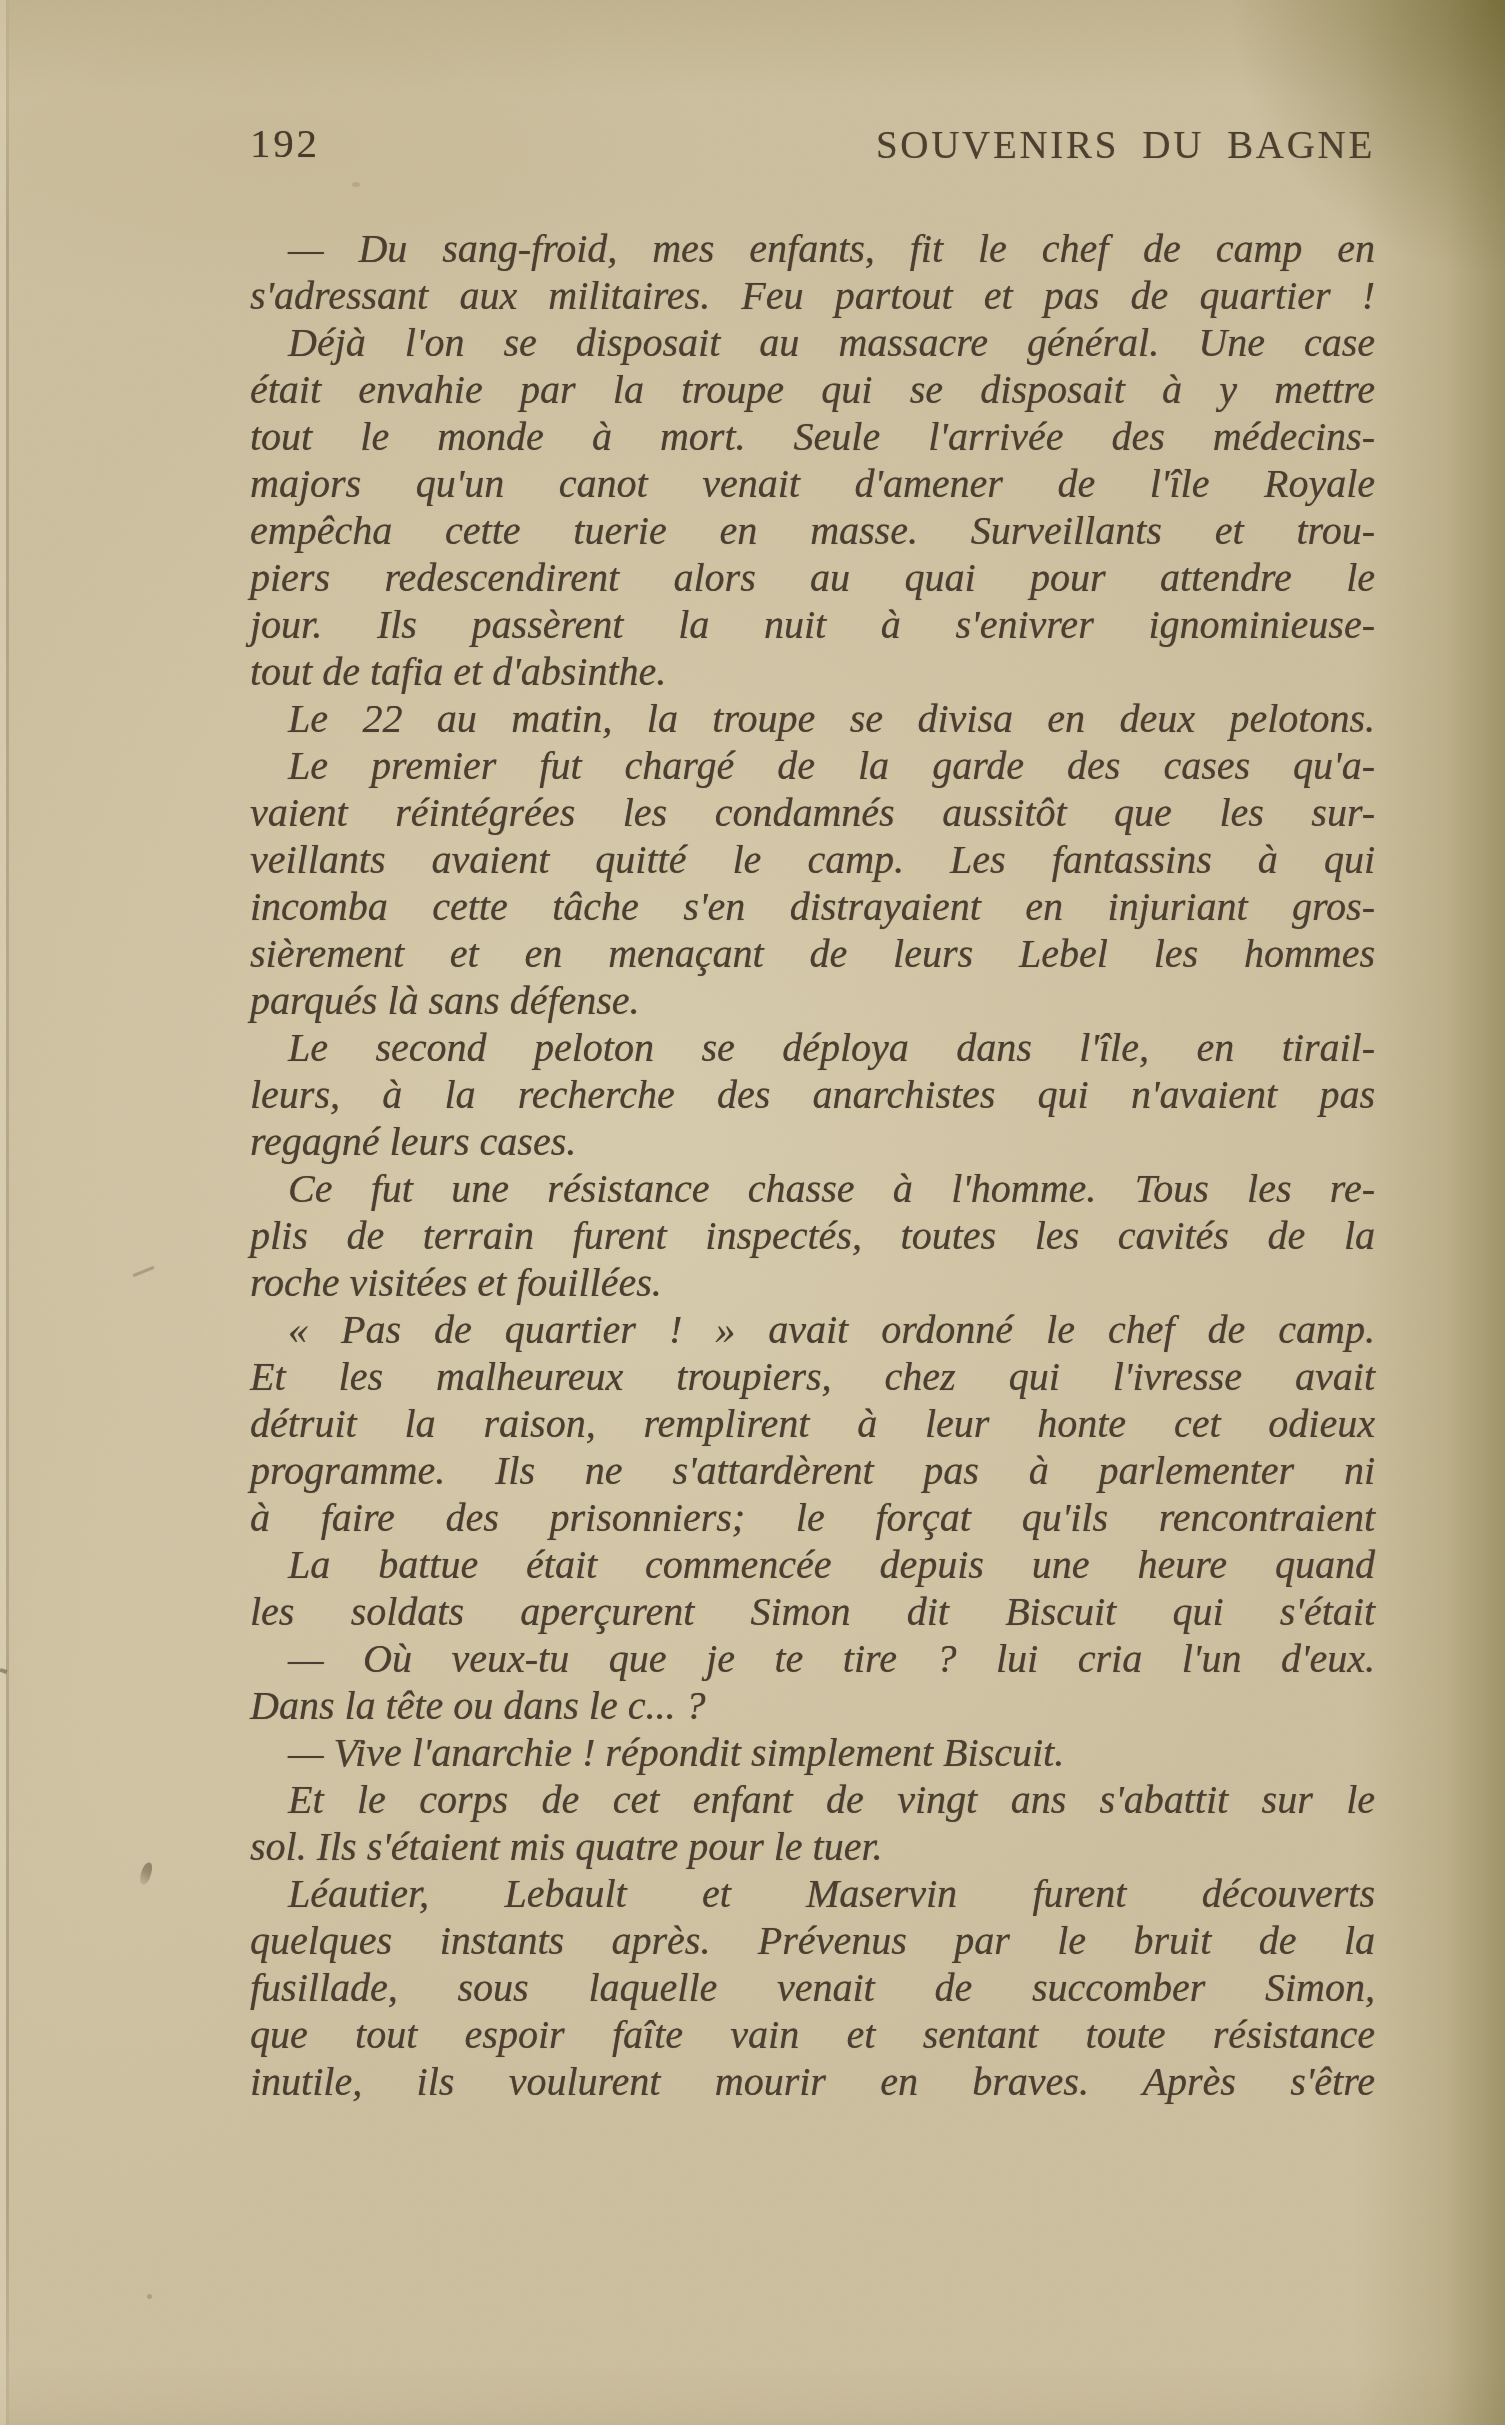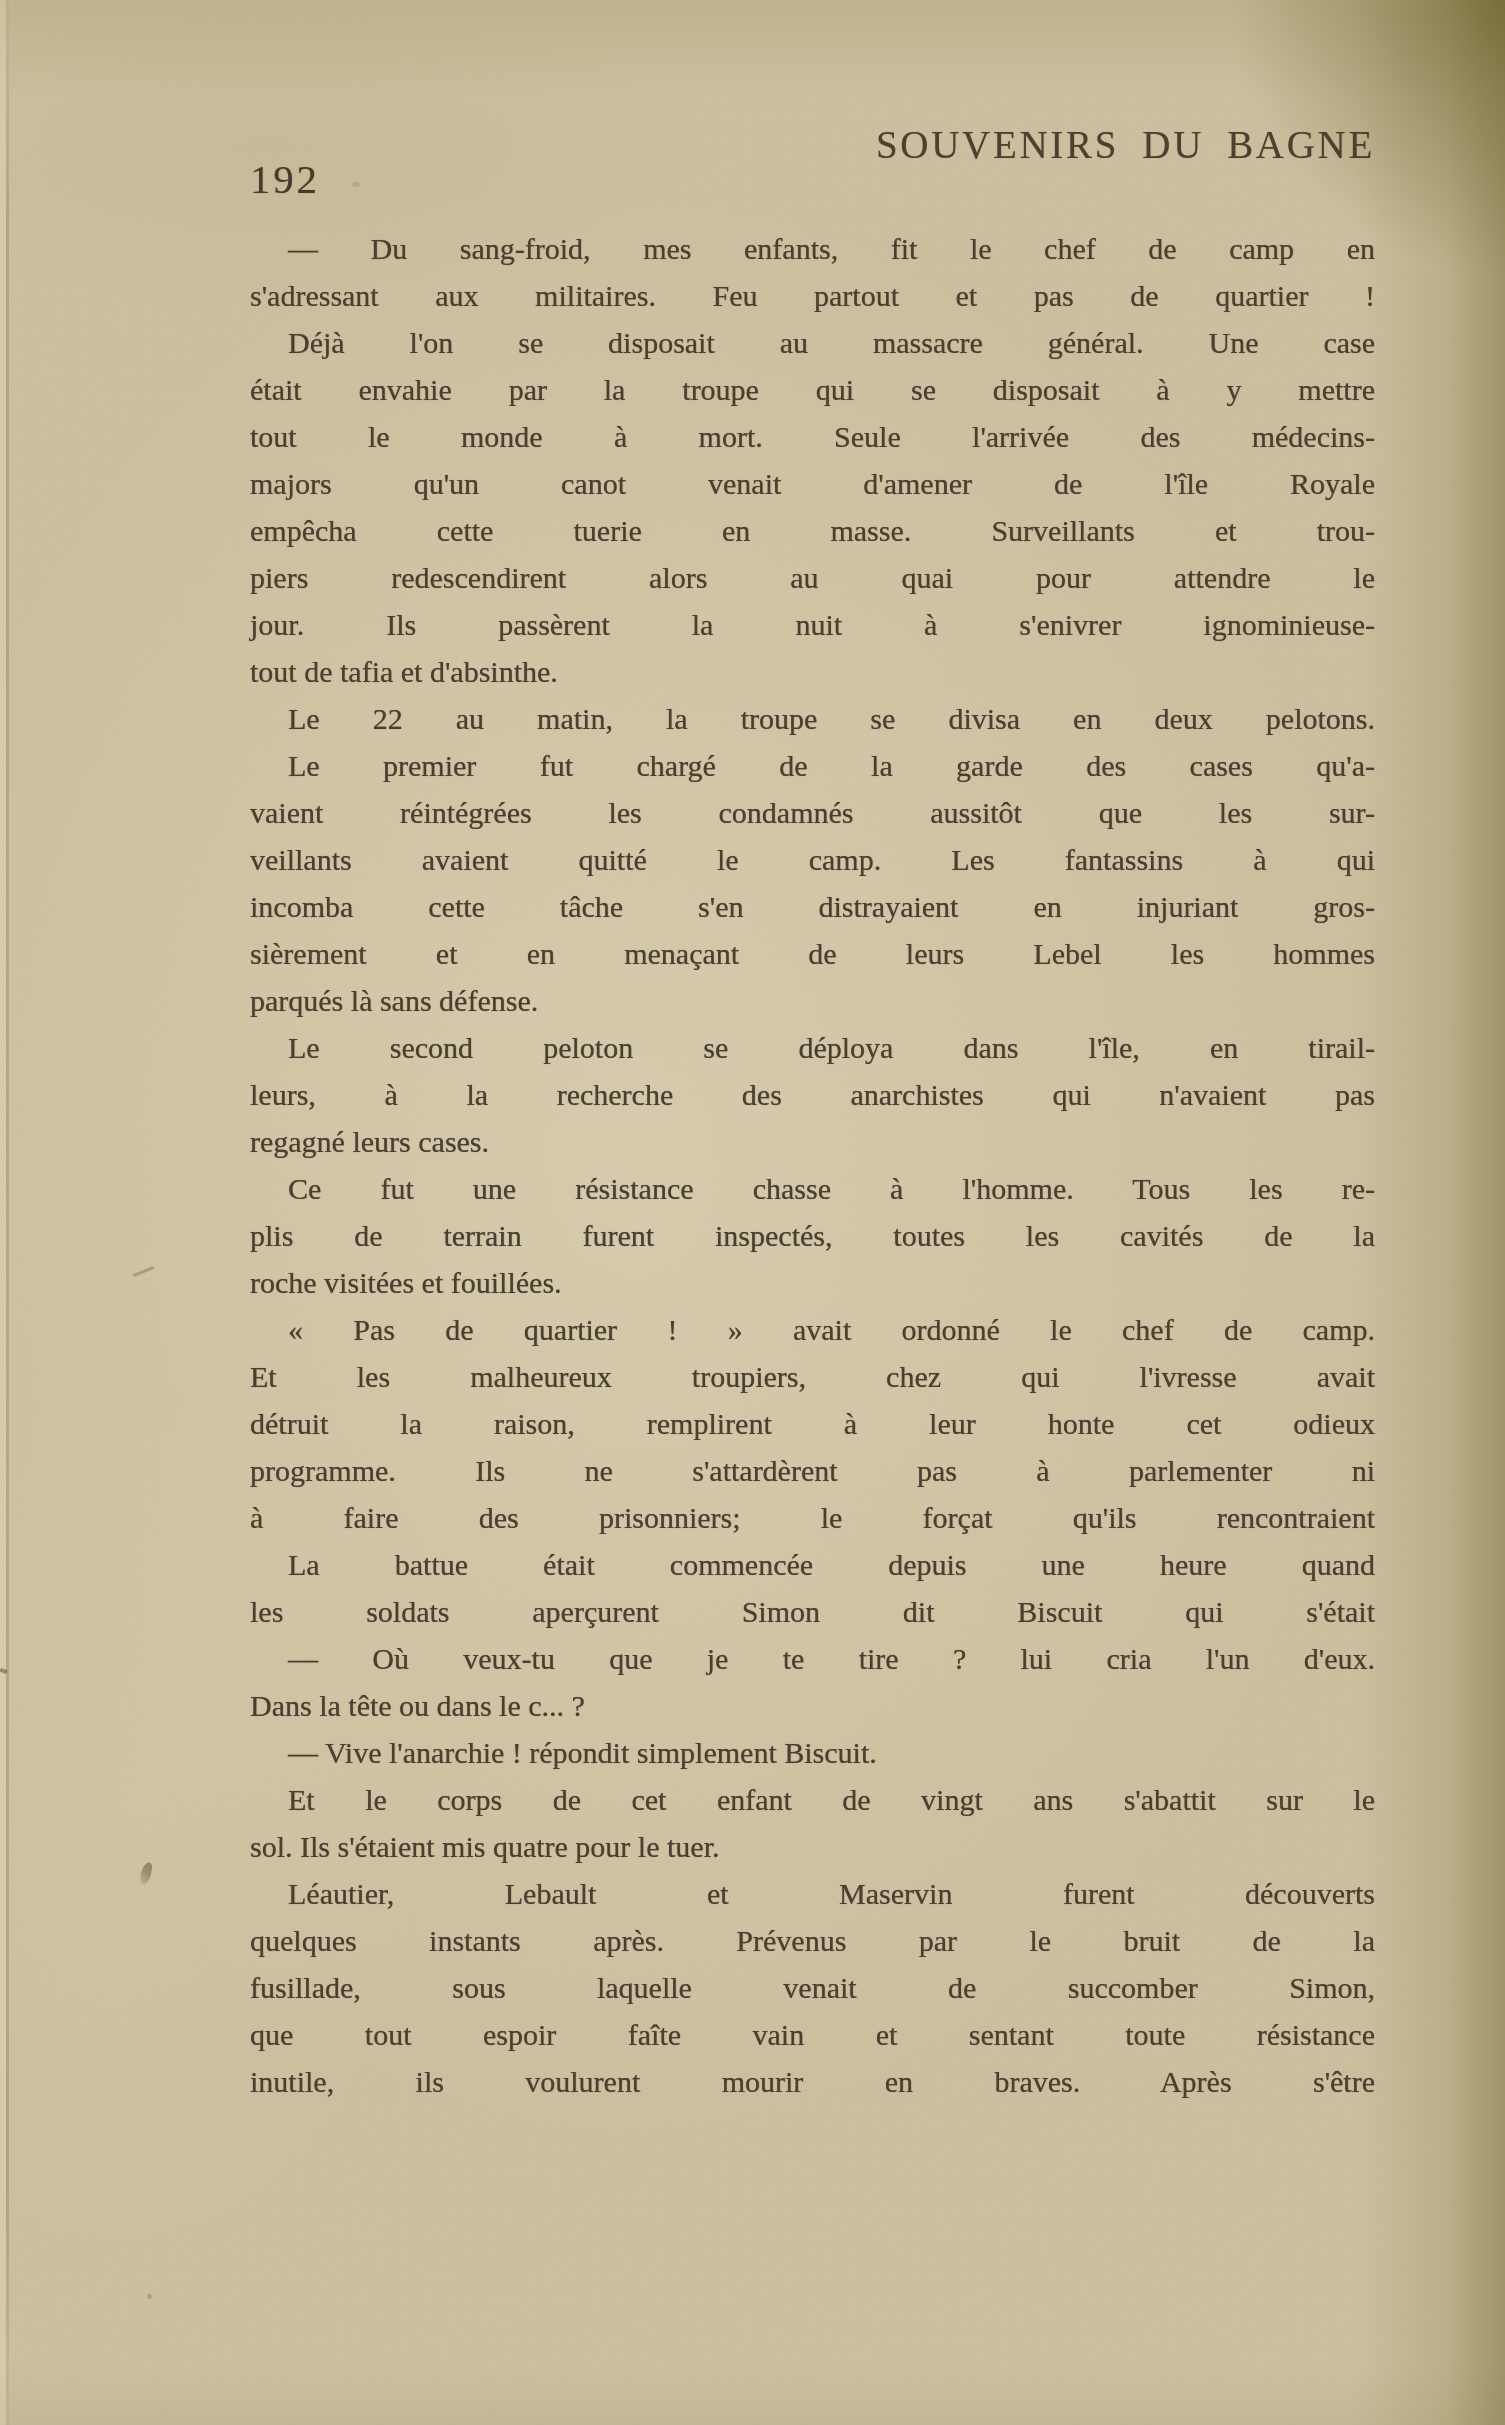--- a/index.html
+++ b/index.html
@@ -40,44 +40,44 @@
     position: absolute;
     left: 250px; top: 123px;
     width: 1125px; height: 41px;
   }
   .folio {
     position: absolute; left: 0; top: 0;
     font-size: 41px; line-height: 41px;
     letter-spacing: 2.7px;
     color: #453a2a;
     text-shadow: 0 0 0.9px rgba(69,58,42,0.5);
-    margin-top: 36px;
   }
   .head-title {
     position: absolute; left: 0; top: 0.9px;
     width: 100%;
     text-align: right;
     font-size: 39px; line-height: 41px;
     letter-spacing: 2.7px;
     word-spacing: 10.7px;
     color: #4a3f2e;
     text-shadow: 0 0 0.9px rgba(74,63,46,0.5);
   }
   .body-text {
     position: absolute;
     left: 250px; top: 225px;
     width: 1125px;
   }
   .line {
-    font-size: 30px;
+    font-size: 40px;
     line-height: 47px;
     text-align: justify;
     text-align-last: justify;
     color: #483d2e;
     text-shadow: 0 0 0.9px rgba(72,61,46,0.55), 0.4px 0.4px 0.4px rgba(72,61,46,0.25);
+    font-style: italic;
   }
   .line.end { text-align-last: left; }
   .line.indent { text-indent: 38px; }
   .ink-mark-comma {
     position: absolute; left: 141px; top: 1862px;
     width: 9.8px; height: 23px;
     background: linear-gradient(200deg, rgba(86,74,52,0.55) 0%, rgba(86,74,52,0.45) 45%, rgba(86,74,52,0.08) 100%);
     border-radius: 60% 40% 55% 45%;
     transform: rotate(14deg);
   }

